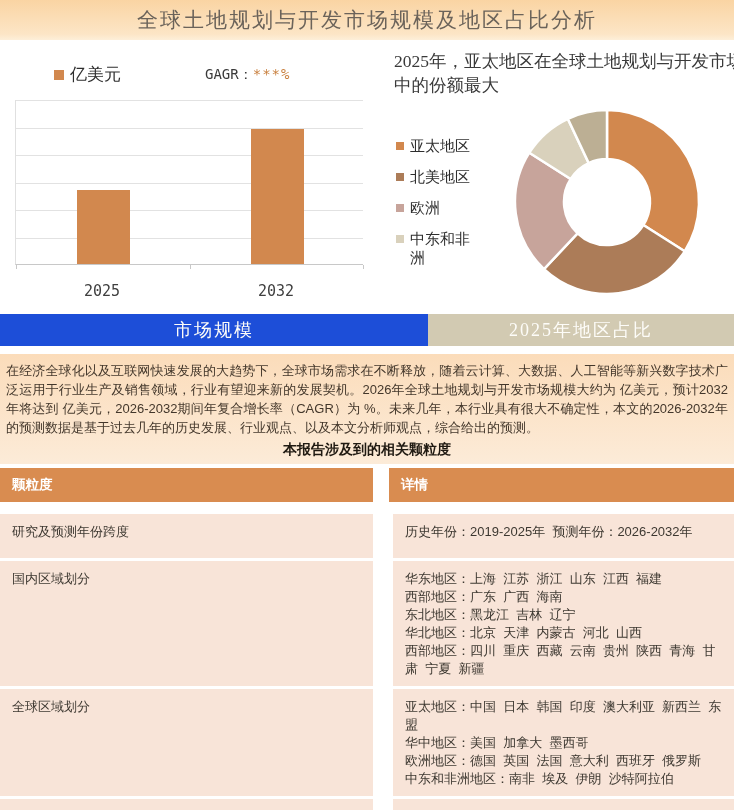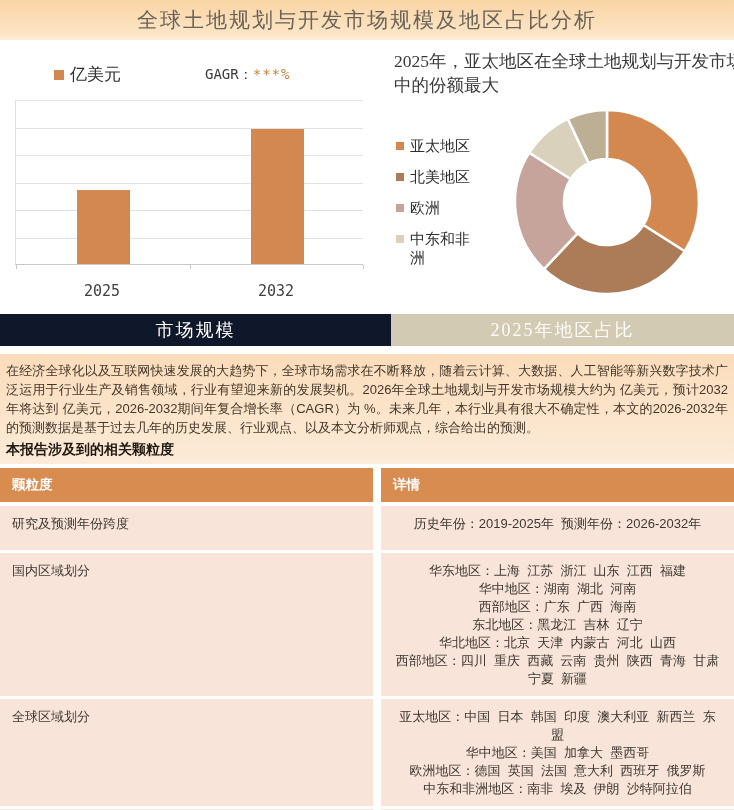--- a/index.html
+++ b/index.html
@@ -33,39 +33,39 @@
     font-size:17.5px;line-height:24px;color:#3A3A3A;}
   .donut-legend{position:absolute;left:26px;top:97px;width:88px;}
   .legend-item{display:flex;margin-bottom:12px;font-family:"Liberation Serif","DejaVu Serif",serif;
     font-size:15px;line-height:19px;color:#2E2E2E;}
   .legend-item .swatch{flex:0 0 8px;height:8px;margin:5px 6px 0 0;}
   #donut-svg{position:absolute;left:137px;top:62px;}
   
   #tabs{margin-top:6px;height:32px;display:flex;}
   #tabs .tab{display:flex;align-items:center;justify-content:center;color:#FDFCF8;
     font-family:"Liberation Serif","DejaVu Serif",serif;font-size:18px;letter-spacing:2px;}
-  #tab-left{width:391px;background:#0f172a;}
+  #tab-left{width:428px;background:#1d4ed8;}
   #tab-right{flex:1;background:#D2CAB2;}
   
   #para-block{margin-top:8px;background:linear-gradient(180deg,#FBDCBA,#FCEBD8);
     padding:7px 6px 5px;}
   #para-block p{font-size:13px;line-height:19px;text-align:justify;color:#43372B;}
-  #para-block h2{font-size:14px;font-weight:bold;color:#201A12;margin-top:4px;}
+  #para-block h2{font-size:14px;font-weight:bold;text-align:center;color:#201A12;margin-top:4px;}
   
   #gran-table{margin-top:4px;}
-  .thead{display:flex;gap:8px;margin-bottom:4px;align-items:flex-end;}
+  .thead{display:flex;gap:16px;margin-bottom:12px;align-items:flex-end;}
   .thead .th{background:#D98C50;color:#FFFFFF;font-weight:bold;font-size:13.5px;
     line-height:34px;height:34px;padding-left:12px;}
   .th-left{width:373px;}
   .th-right{flex:1;}
-  .trow{display:flex;gap:8px;margin-bottom:3px;}
+  .trow{display:flex;gap:20px;margin-bottom:3px;}
   .cell{background:#F8E4D8;padding:9px 12px 8px;font-size:13px;line-height:18px;
     color:#3D3831;min-height:44px;}
   .cell-left{width:373px;}
-  .cell-right{flex:1;text-align:center;}
+  .cell-right{flex:1;}
   .detail-line{white-space:pre-wrap;}
 </style>
 </head>
 <body>
 
 <div id="banner">
   <h1>全球土地规划与开发市场规模及地区占比分析</h1>
 </div>
 
 <div id="charts">
@@ -147,21 +147,20 @@
       <div class="trow">
         <div class="cell cell-left">研究及预测年份跨度</div>
         <div class="cell cell-right">
           <div class="detail-line">历史年份：2019-2025年  预测年份：2026-2032年</div>
         </div>
       </div>
       <div class="trow">
         <div class="cell cell-left">国内区域划分</div>
         <div class="cell cell-right">
           <div class="detail-line">华东地区：上海  江苏  浙江  山东  江西  福建</div>
-          <div class="detail-line">华中地区：湖南  湖北  河南</div>
           <div class="detail-line">西部地区：广东  广西  海南</div>
           <div class="detail-line">东北地区：黑龙江  吉林  辽宁</div>
           <div class="detail-line">华北地区：北京  天津  内蒙古  河北  山西</div>
           <div class="detail-line">西部地区：四川  重庆  西藏  云南  贵州  陕西  青海  甘肃  宁夏  新疆</div>
         </div>
       </div>
       <div class="trow">
         <div class="cell cell-left">全球区域划分</div>
         <div class="cell cell-right">
           <div class="detail-line">亚太地区：中国  日本  韩国  印度  澳大利亚  新西兰  东盟</div>

